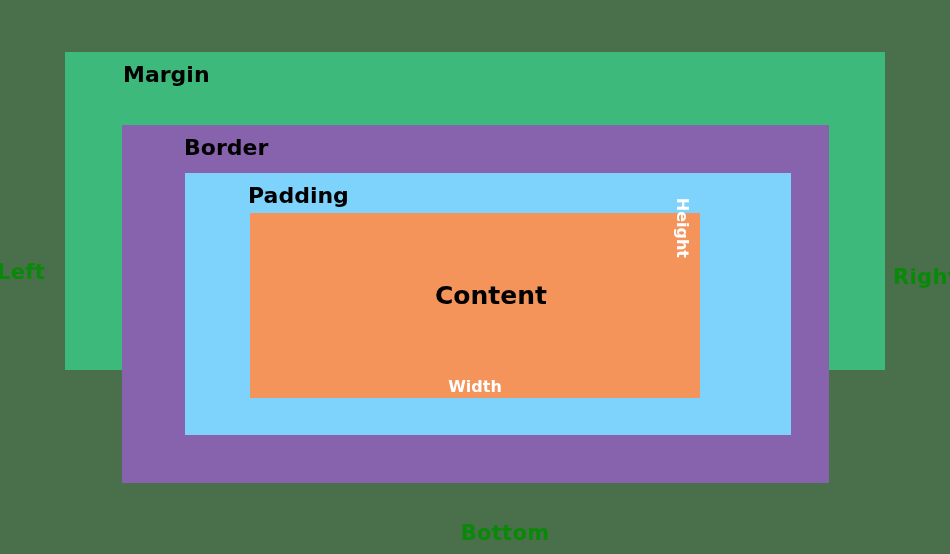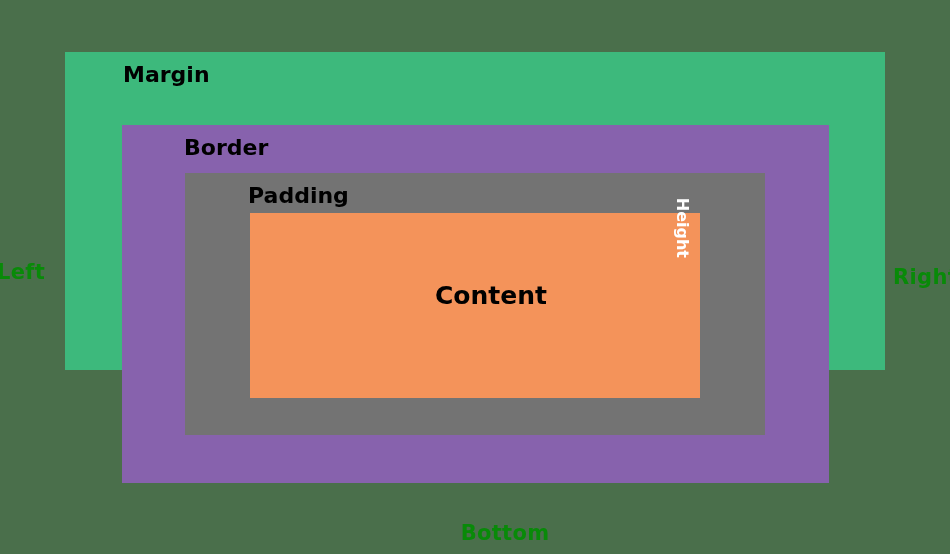--- a/index.html
+++ b/index.html
@@ -66,21 +66,22 @@
     width: 707px;
     height: 358px;
     background: #8762ad;
     margin-top: 28px;
   }
   .box-padding {
     left: 63px;
     top: 48px;
     width: 580px;
     height: 262px;
-    background: #737373;
+    background: #7dd3fc;
+    padding-left: 26px;
   }
   .box-content {
     left: 65px;
     top: 40px;
     width: 450px;
     height: 185px;
     background: #f4935a;
   }
 
   
@@ -145,20 +146,21 @@
     <div class="box-label label-margin">Margin</div>
 
     <div class="box box-border">
       <div class="box-label label-border">Border</div>
 
       <div class="box box-padding">
         <div class="box-label label-padding">Padding</div>
 
         <div class="box box-content">
           <div class="label-content">Content</div>
+          <div class="dim-label dim-width">Width</div>
           <div class="dim-label dim-height">Height</div>
         </div>
 
       </div>
     </div>
   </div>
 
 </div>
 
 </body></html>

